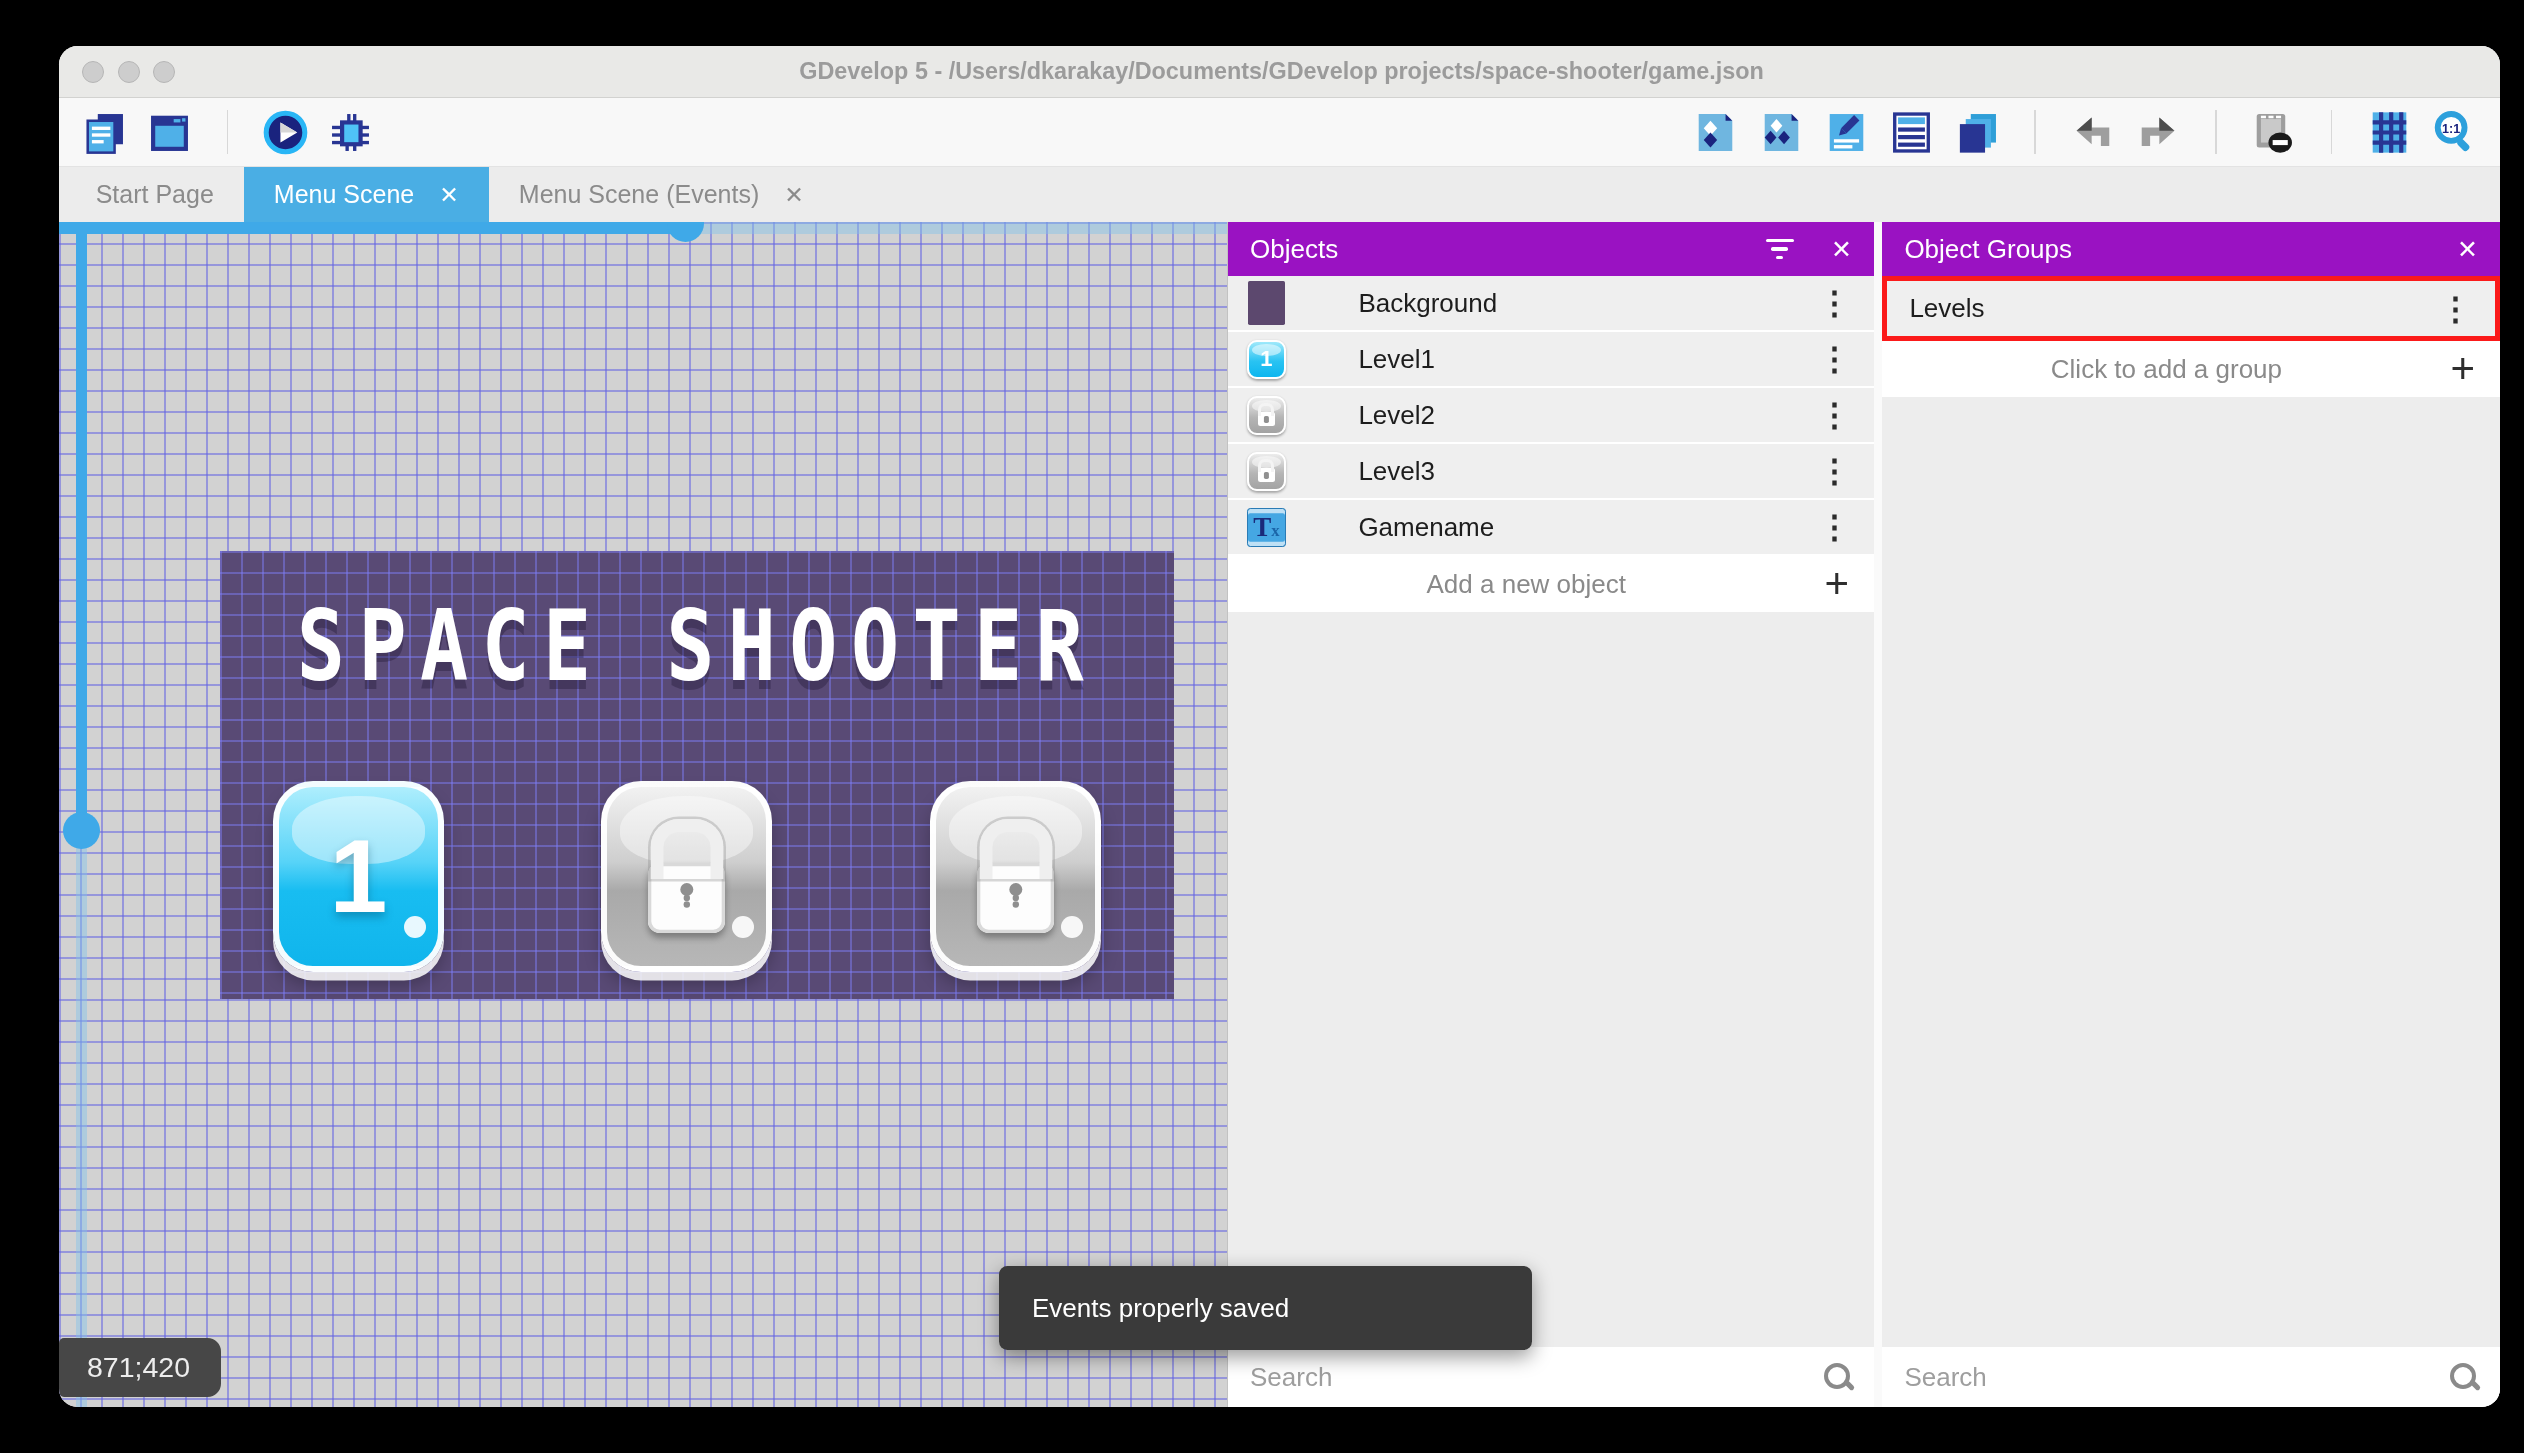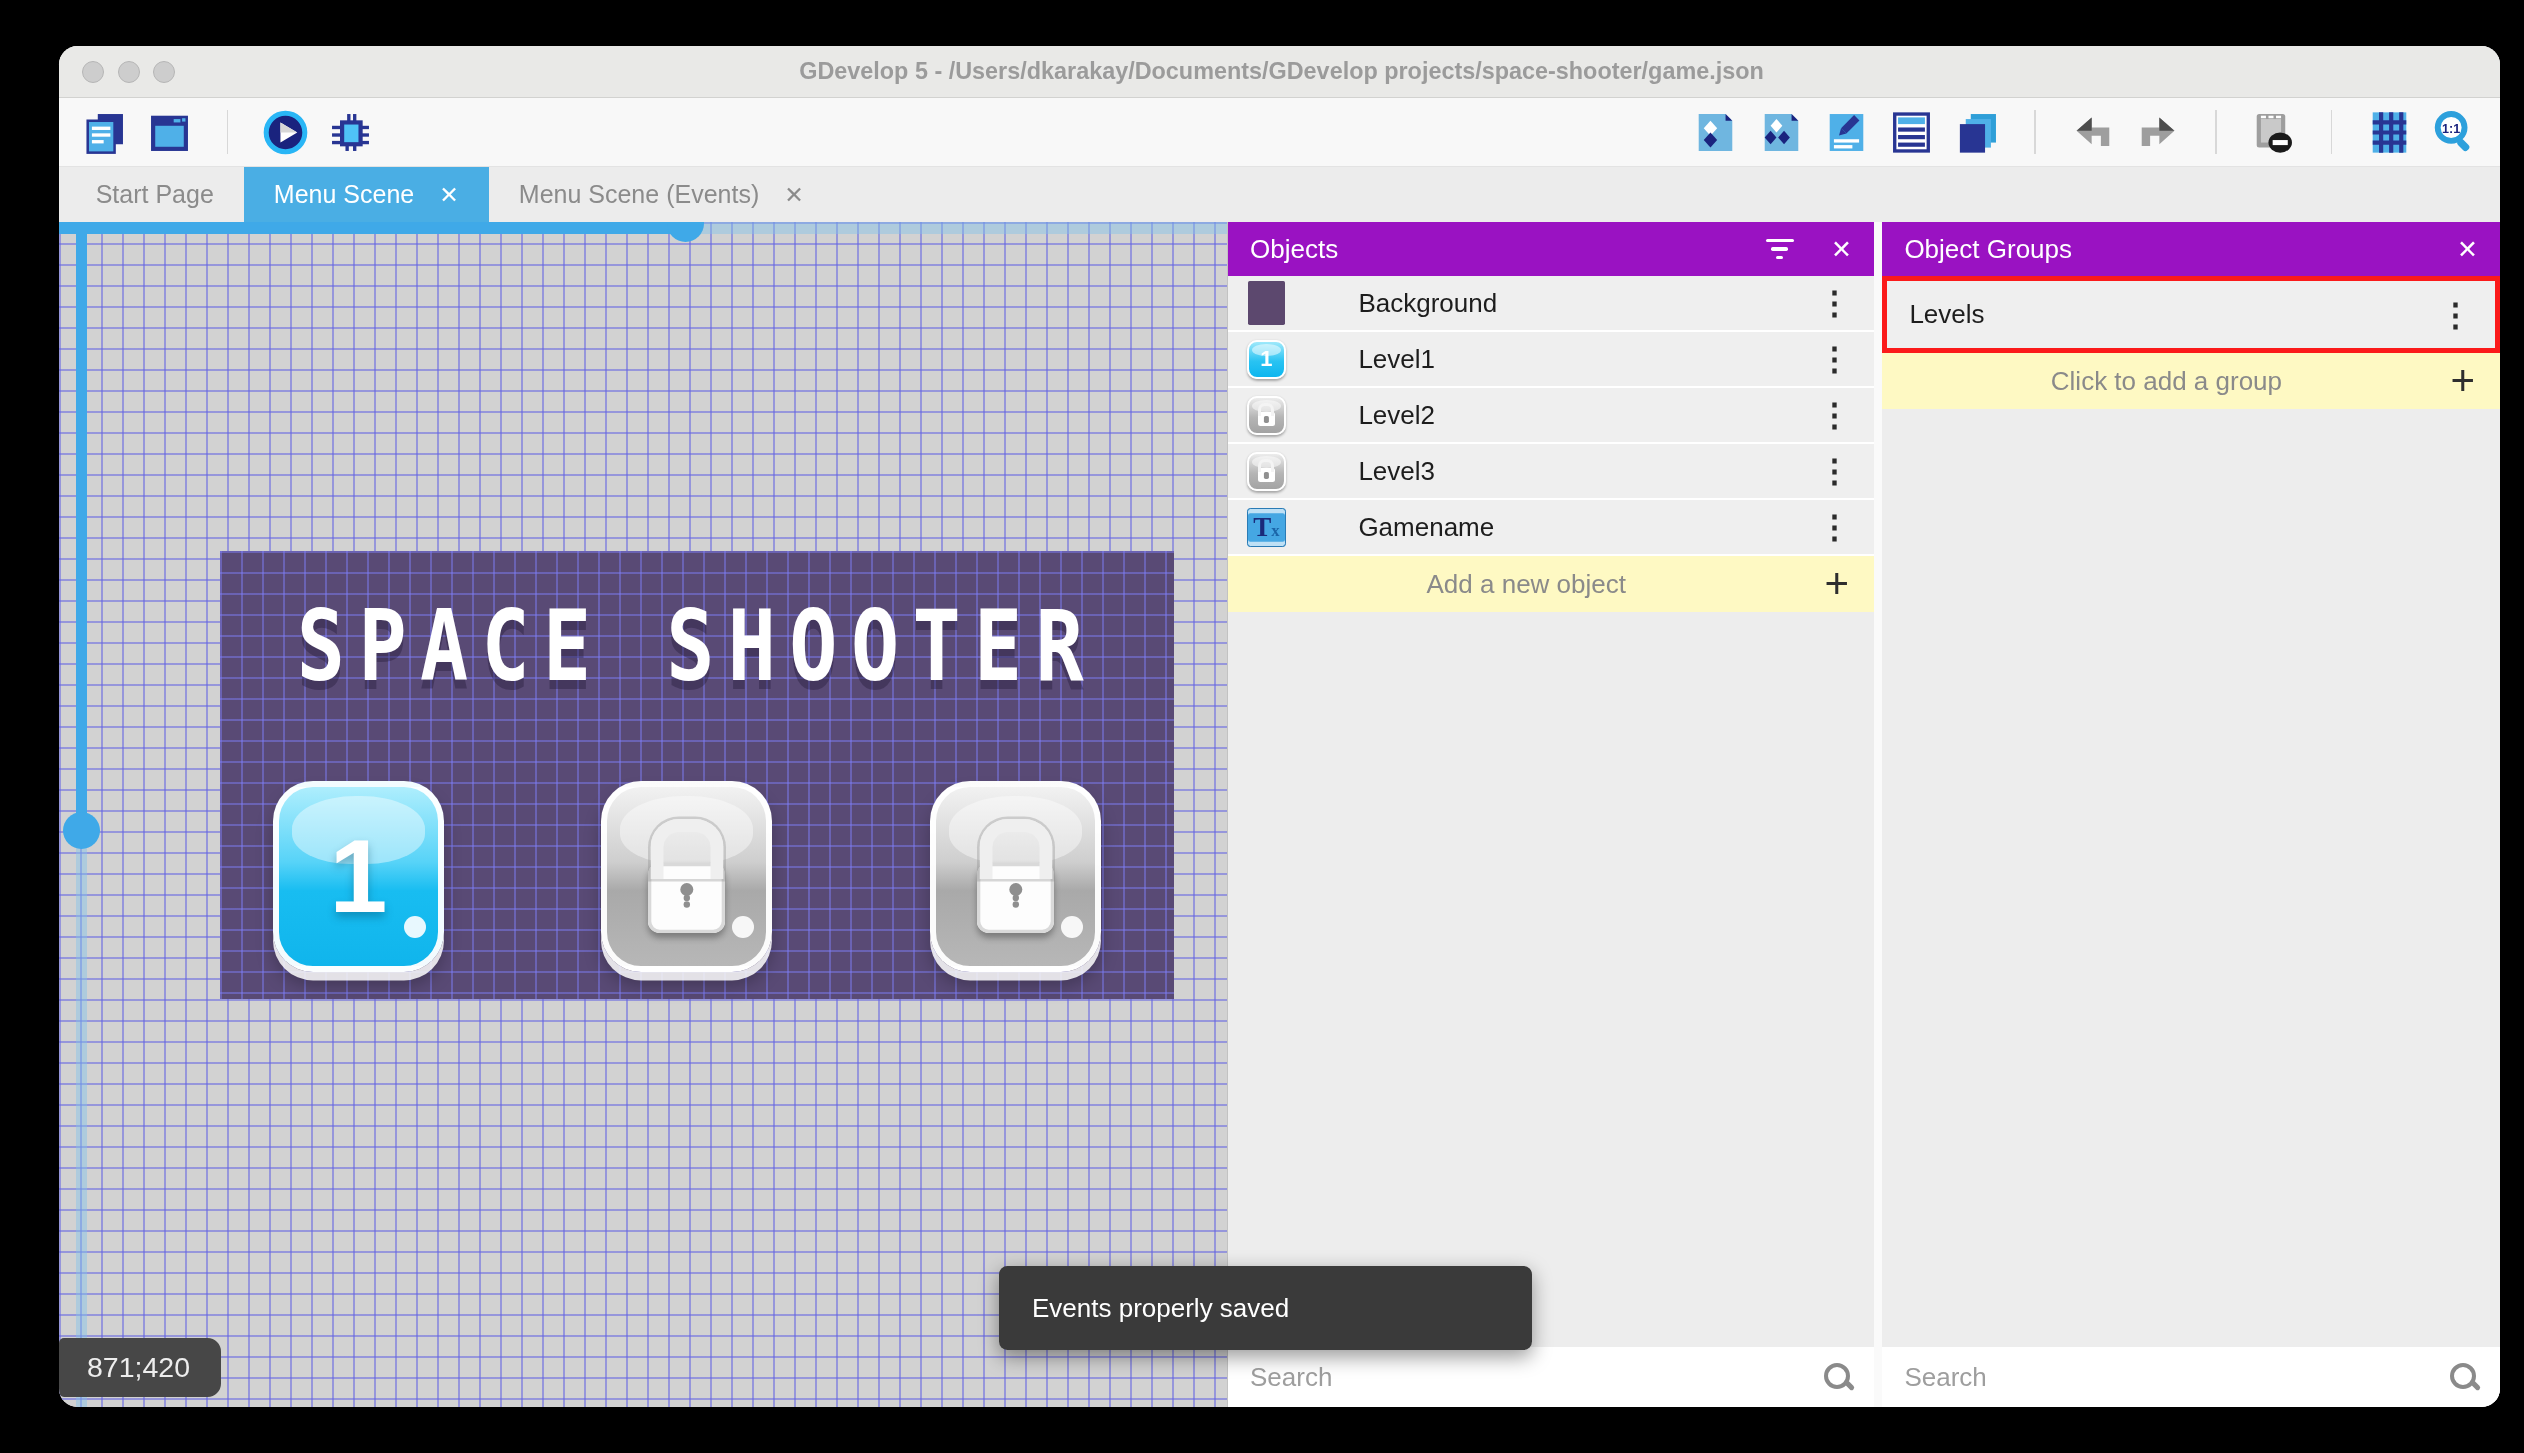--- a/index.html
+++ b/index.html
@@ -129,40 +129,40 @@
   .mini-lock::before { content:""; position:absolute; top:-9.2px; left:50%; transform:translateX(-50%);
                        width:10px; height:10px; border:3.3px solid #f4f4f4; border-bottom:none; border-radius:6.7px 6.7px 0 0; }
   .mini-lock::after { content:""; position:absolute; left:50%; top:4.2px; transform:translateX(-50%);
                       width:4.2px; height:6.7px; background:#909090; border-radius:1.7px; }
   .icon-text-obj { width:39px; height:39px; background:#45a7e3; border:1.7px solid #2a7bb5; border-radius:3.3px;
                    position:relative; display:flex; align-items:center; justify-content:center;
                    box-shadow:inset 0 4.2px 0 rgba(255,255,255,.65), inset 0 -4.2px 0 rgba(255,255,255,.65); }
   .icon-text-obj .t-main { font-family:"Liberation Serif", serif; font-weight:bold; font-size:27px; color:#1a2a7a; line-height:1; }
   .icon-text-obj .t-sub { font-family:"Liberation Serif", serif; font-weight:bold; font-size:16.7px; color:#1b65a8; line-height:1; margin-top:8.4px; }
 
-  .add-row { height:56px; display:flex; align-items:center; background:#fef9c3; cursor:pointer; }
+  .add-row { height:56px; display:flex; align-items:center; background:#ffffff; cursor:pointer; }
   .add-label { flex:1; text-align:center; color:#8a8a8a; font-size:26px; }
   .plus { font-size:42px; font-weight:300; color:#2e2e2e; padding-right:25px; line-height:1; }
 
   .panel-fill { flex:1; background:#ededed; }
 
   .search-bar { height:60px; background:#ffffff; display:flex; align-items:center;
                 padding:0 22px; flex:0 0 auto; }
   .search-input { flex:1; border:none; outline:none; font-size:26px; color:#333; background:transparent;
                   font-family:"Liberation Sans", sans-serif; }
   .search-input::placeholder { color:#9e9e9e; }
   .mag { position:relative; width:28.5px; height:28.5px; flex:0 0 auto; }
   .mag::before { content:""; position:absolute; left:0; top:0; width:18.4px; height:18.4px;
                  border:4.2px solid #8a8a8a; border-radius:50%; }
   .mag::after { content:""; position:absolute; left:20px; top:20px; width:11px; height:5px;
                 background:#8a8a8a; border-radius:2.5px; transform:rotate(45deg); }
 
   
   .group-row-wrap { border:5px solid #fb1a1a; }
-  .group-row { height:67px; background:#efefef; display:flex; align-items:center; padding-left:22px; cursor:pointer; }
+  .group-row { height:55px; background:#efefef; display:flex; align-items:center; padding-left:22px; cursor:pointer; }
   .group-label { flex:1; font-size:26px; color:#1d1d1d; }
 
   
   .toast { position:absolute; left:940px; top:1044px; width:533px; height:84px;
            background:#3a3a3a; border-radius:8.4px; z-index:50;
            display:flex; align-items:center; padding-left:33px;
            box-shadow:0 6.7px 20px rgba(0,0,0,.4); }
   .toast-msg { color:#ffffff; font-size:26px; }
 </style>
 </head>

